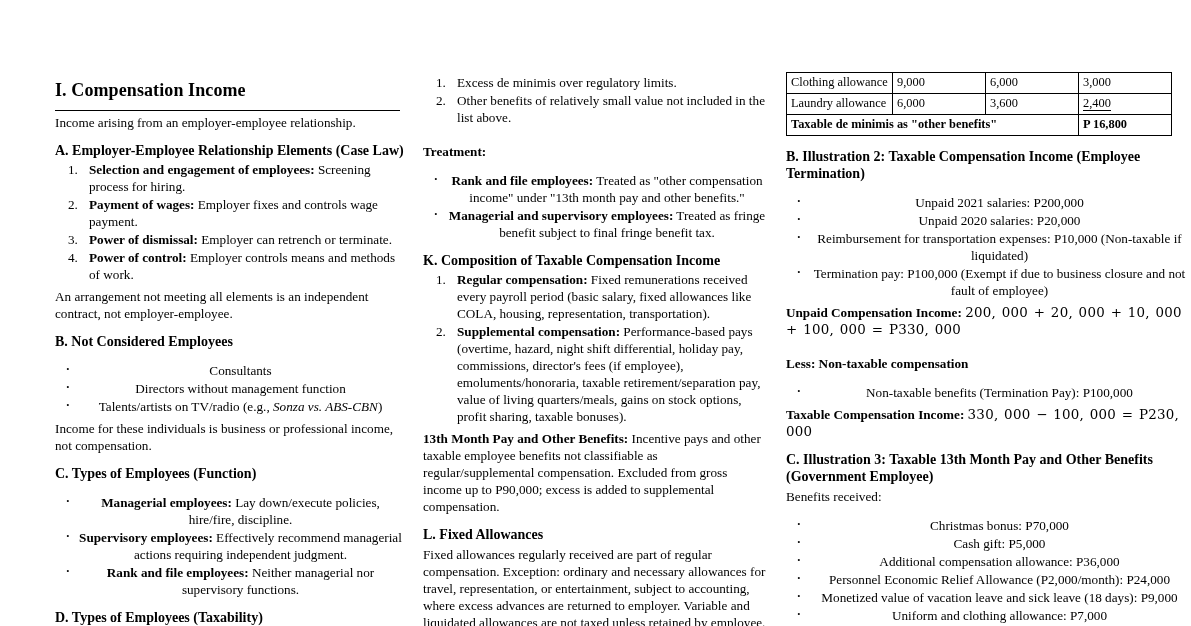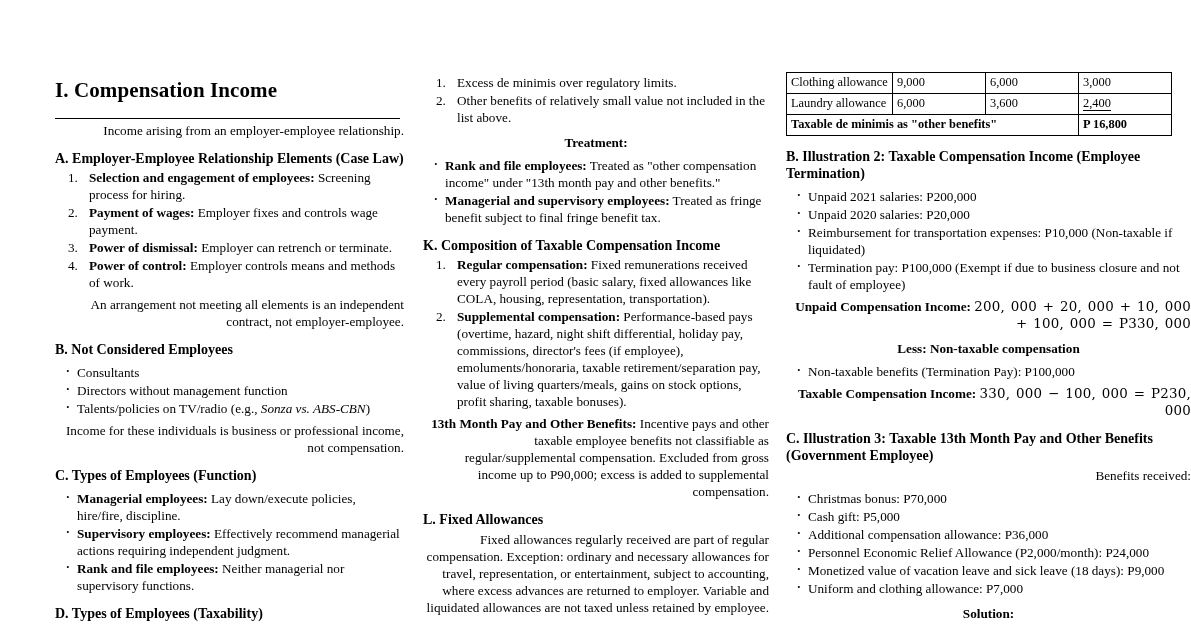--- a/index.html
+++ b/index.html
@@ -28,54 +28,53 @@
   .col {
     box-sizing: border-box;
     overflow: hidden;
     height: 626px;
   }
   .col-1 { width: 404px; padding: 80px 0 0 55px; }
   .col-2 { width: 365px; padding: 72px 0 0 19px; }
   .col-3 { width: 422px; padding: 72px 0 0 17px; }
 
   .h1 {
-    font-size: 21px;
+    font-size: 18px;
     font-weight: bold;
     line-height: 20px;
     margin: 0 0 3px 0;
-    padding-bottom: 18px;
+    padding-bottom: 10px;
     border-bottom: 1.6px solid #000;
     width: 345px;
     letter-spacing: 0.1px;
   }
   .h2 {
     font-size: 14px;
     font-weight: bold;
     line-height: 17px;
     margin: 11px 0 2px 0;
   }
   .h2.tight { margin-top: 9px; }
   .para {
     font-size: 13.2px;
     line-height: 17px;
     margin: 5px 0 5px 0;
-    text-align: right;
   }
   .para.nm { margin-top: 3px; }
   .lbl {
     font-size: 13.2px;
     line-height: 17px;
     font-weight: bold;
-    margin: 8px 0 3px 0;
-    text-align: center;
+    margin: 17px 0 3px 0;
   }
   ul.blist {
     list-style: none;
-    margin: 6px 0 4px 0;
+    margin: 12px 0 4px 0;
     padding: 0 0 0 9px;
+    text-align: center;
   }
   ul.blist > li {
     position: relative;
     font-size: 13.2px;
     line-height: 17px;
     padding-left: 13px;
     margin: 0 0 1px 0;
   }
   ul.blist > li:before {
     content: "\00B7";
@@ -157,21 +156,21 @@
         <li><b>Payment of wages:</b><span> Employer fixes and controls wage payment.</span></li>
         <li><b>Power of dismissal:</b><span> Employer can retrench or terminate.</span></li>
         <li><b>Power of control:</b><span> Employer controls means and methods of work.</span></li>
       </ol>
       <div class="para">An arrangement not meeting all elements is an independent contract, not employer-employee.</div>
 
       <div class="h2">B. Not Considered Employees</div>
       <ul class="blist">
         <li>Consultants</li>
         <li>Directors without management function</li>
-        <li><span>Talents/policies on TV/radio (e.g., </span><i>Sonza vs. ABS-CBN</i><span>)</span></li>
+        <li><span>Talents/artists on TV/radio (e.g., </span><i>Sonza vs. ABS-CBN</i><span>)</span></li>
       </ul>
       <div class="para">Income for these individuals is business or professional income, not compensation.</div>
 
       <div class="h2">C. Types of Employees (Function)</div>
       <ul class="blist">
         <li><b>Managerial employees:</b><span> Lay down/execute policies, hire/fire, discipline.</span></li>
         <li><b>Supervisory employees:</b><span> Effectively recommend managerial actions requiring independent judgment.</span></li>
         <li><b>Rank and file employees:</b><span> Neither managerial nor supervisory functions.</span></li>
       </ul>
 

